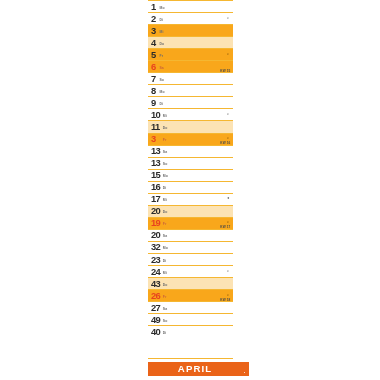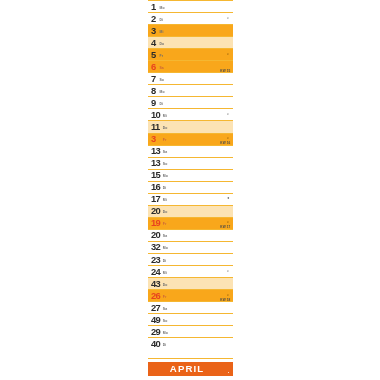--- a/index.html
+++ b/index.html
@@ -83,21 +83,21 @@
     font-weight: 700;
     color: #4a4a4a;
     line-height: 1;
     letter-spacing: 0.15px;
   }
 
   #month-banner {
     position: absolute;
     left: 148px;
     top: 362px;
-    width: 85px;
+    width: 101px;
     height: 13.5px;
     background: #EA6318;
     display: flex;
     align-items: center;
     justify-content: center;
   }
   #month-banner .month-label {
     color: #ffffff;
     font-size: 9.6px;
     font-weight: 700;
@@ -242,24 +242,20 @@
     </div>
     <div class="day-row">
       <span class="daynum wide">27</span>
       <span class="dayabbr">Sa</span>
     </div>
     <div class="day-row">
       <span class="daynum wide">49</span>
       <span class="dayabbr">So</span>
     </div>
     <div class="day-row">
-      <span class="daynum wide">29</span>
-      <span class="dayabbr">Mo</span>
-    </div>
-    <div class="day-row">
       <span class="daynum wide">40</span>
       <span class="dayabbr">Di</span>
     </div>
   </div>
 
 <div class="bottom-rule"></div>
 
 <div id="month-banner">
   <span class="month-label">APRIL</span>
   <span class="banner-dot"></span>

